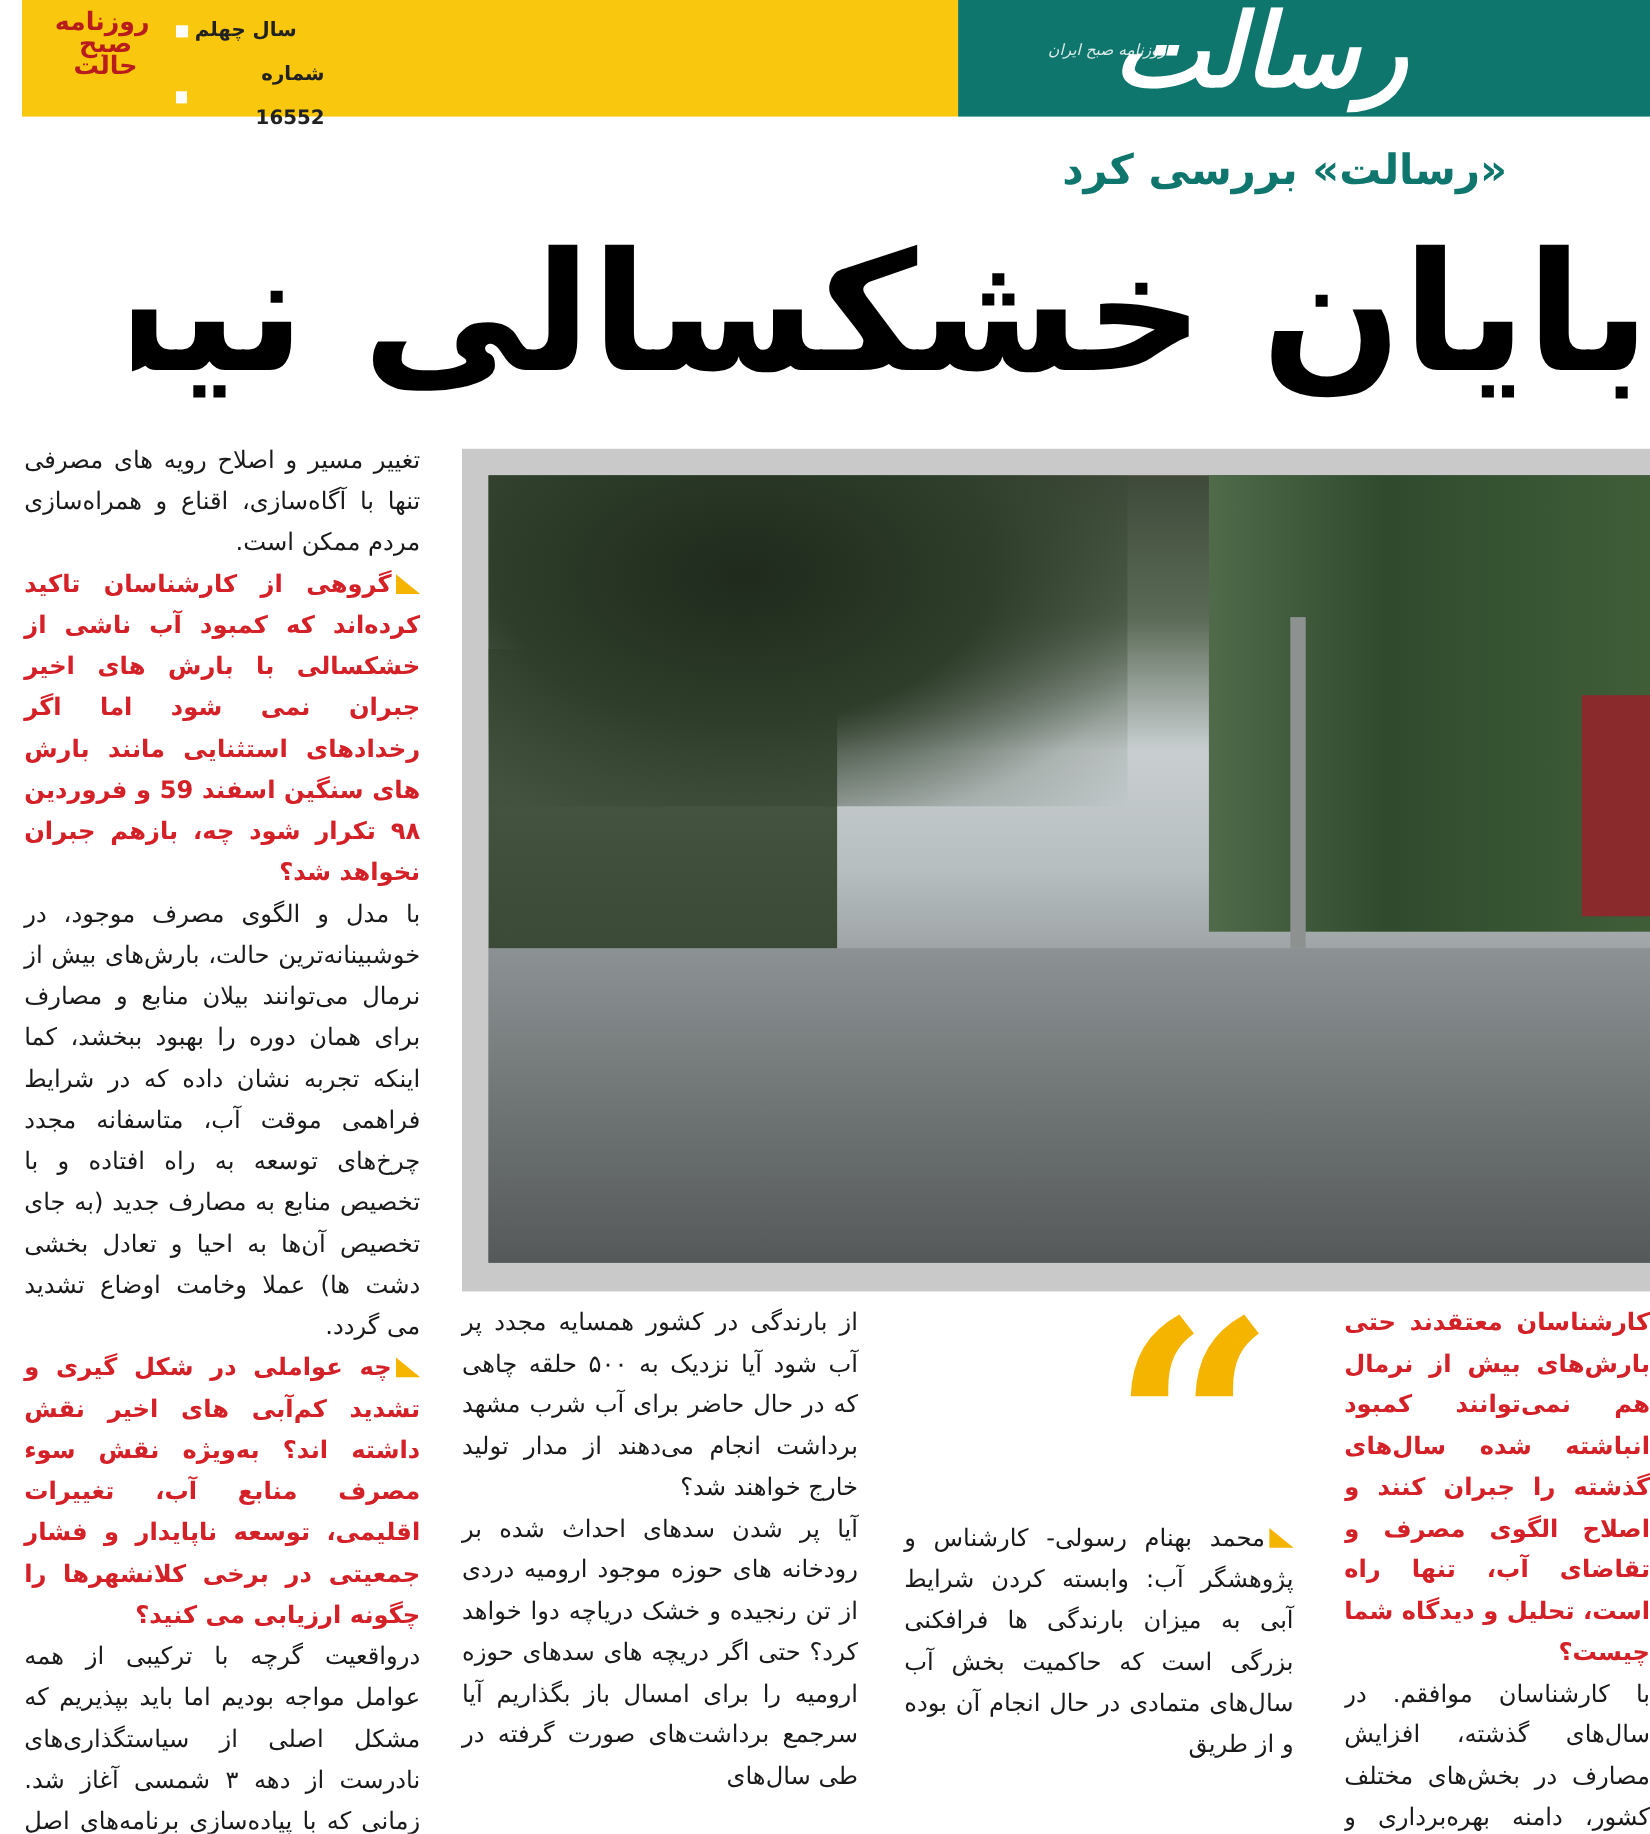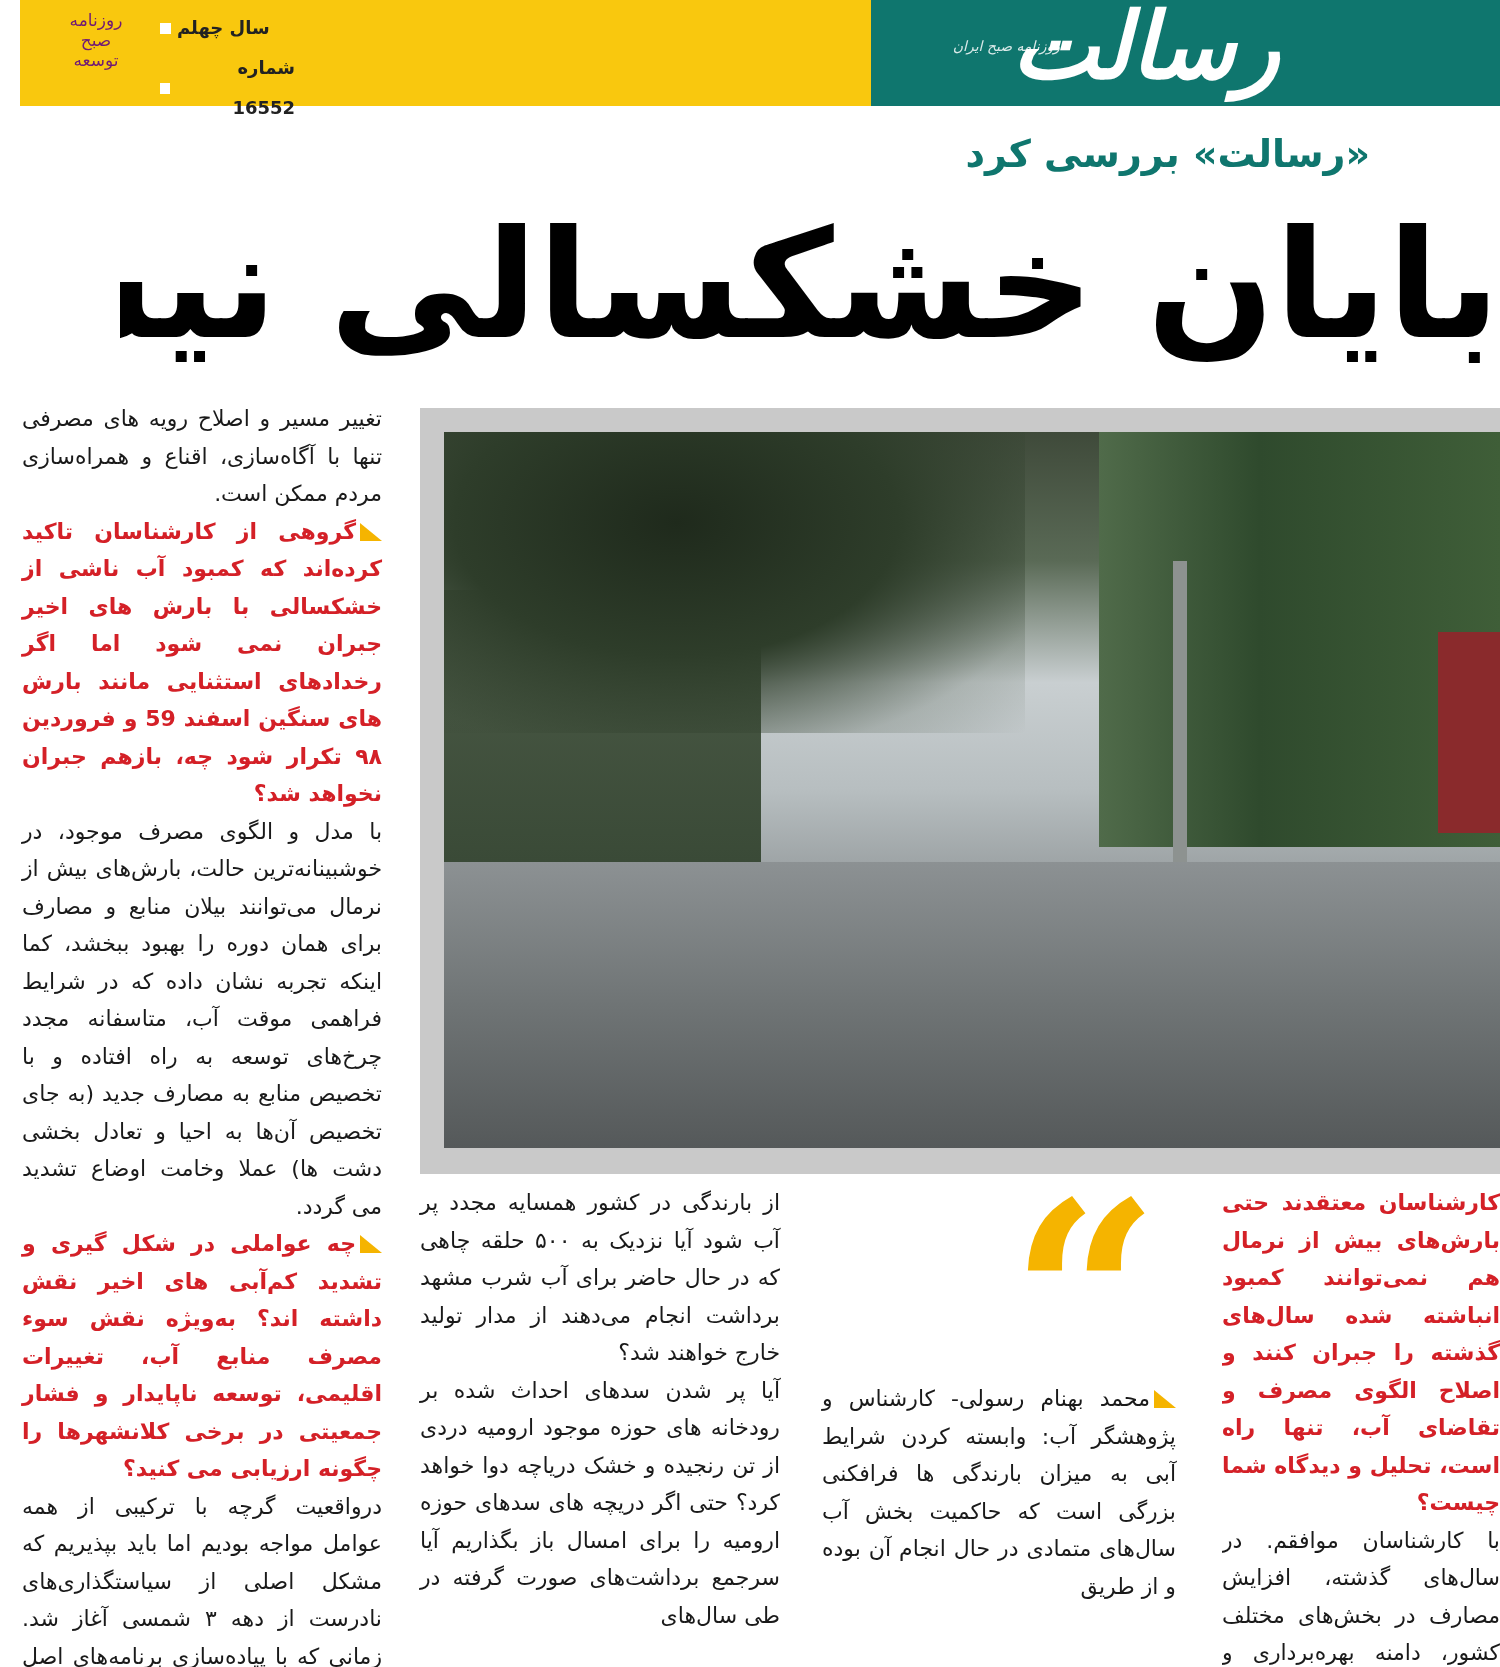--- a/index.html
+++ b/index.html
@@ -2,21 +2,21 @@
 <html><head>
 <meta charset="utf-8">
 <style>
   html,body{margin:0;padding:0;background:#fff;}
   body{width:1500px;height:1667px;position:relative;overflow:hidden;font-family:"DejaVu Sans",sans-serif;direction:rtl;}
   .masthead{position:absolute;top:0;left:20px;width:1480px;height:106px;display:flex;direction:ltr;}
   .mh-yellow{flex:0 0 851px;background:#f9c80e;position:relative;}
   .mh-red{flex:1;background:#0f766e;position:relative;overflow:hidden;}
   .mh-logo{position:absolute;right:220px;top:-8px;font-size:92px;font-weight:bold;color:#fff;font-family:"DejaVu Serif",serif;font-style:italic;letter-spacing:-4px;}
   .mh-logo-sub{position:absolute;right:440px;top:38px;font-size:14px;color:#fff;opacity:.85;font-style:italic;}
-  .mh-daily{position:absolute;left:36px;top:10px;width:80px;text-align:center;font-size:17px;font-weight:normal;line-height:20px;color:#701a75;direction:rtl;}
+  .mh-daily{position:absolute;left:36px;top:10px;width:80px;text-align:center;font-size:23px;font-weight:bold;line-height:20px;color:#b91c1c;direction:rtl;}
   .mh-info{position:absolute;left:140px;top:8px;direction:rtl;width:135px;}
   .mh-info div{font-size:18px;font-weight:bold;color:#222;line-height:40px;display:flex;align-items:center;gap:6px;justify-content:flex-end;text-align:right;}
   .mh-info .sq{display:inline-block;width:11px;height:11px;background:#fff;}
   .kicker{position:absolute;top:132px;right:130px;font-size:38px;font-weight:bold;color:#0f766e;}
   .headline{position:absolute;top:195px;right:0;width:1380px;text-align:right;font-size:150px;font-weight:bold;color:#000;line-height:180px;white-space:nowrap;overflow:hidden;letter-spacing:-3px;}
   .col{position:absolute;font-size:22px;line-height:37.5px;color:#1a1a1a;text-align:justify;}
   .col p{margin:0;}
   .q{color:#d42027;font-weight:bold;}
   .tri{display:inline-block;width:0;height:0;border-left:22px solid #f5b400;border-top:18px solid transparent;margin-left:4px;vertical-align:-2px;}
   .col-left{left:22px;top:400px;width:360px;}
@@ -35,21 +35,21 @@
   .col-right{left:1222px;top:1184px;width:278px;overflow:hidden;}
 </style>
 </head>
 <body>
 
 <header class="masthead">
   <div class="mh-yellow">
     <div class="mh-daily">
       <div>روزنامه</div>
       <div>صبح</div>
-      <div>توسعه</div>
+      <div>حالت</div>
     </div>
     <div class="mh-info">
       <div>
           <span>سال چهلم</span>
           <span class="sq"></span>
         </div>
       <div>
           <span>شماره 16552</span>
           <span class="sq"></span>
         </div>

